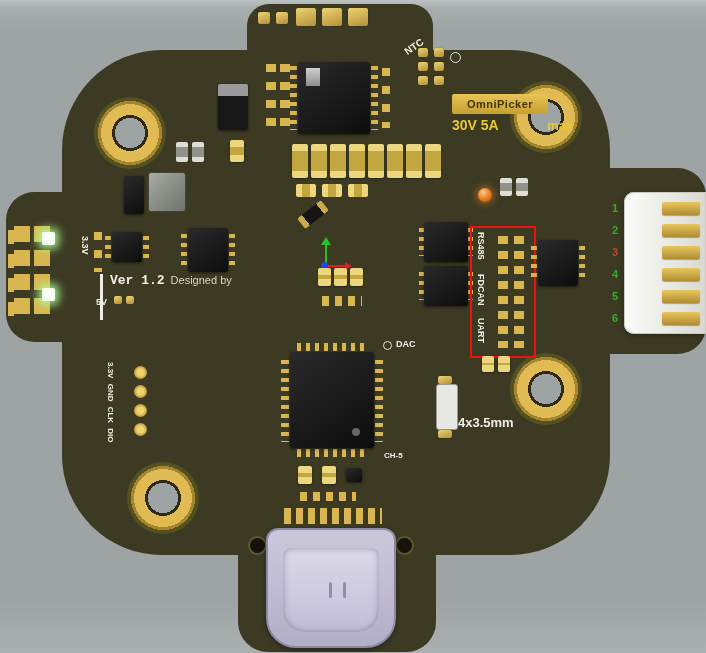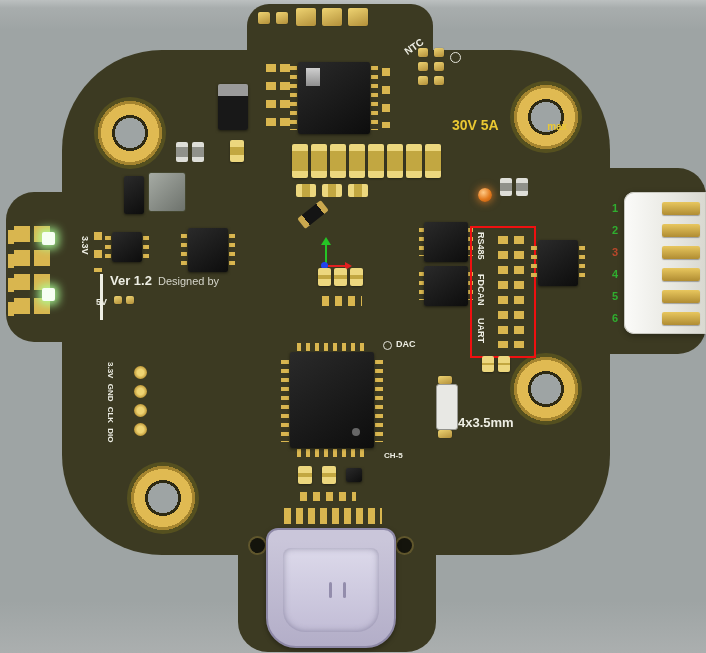--- a/index.html
+++ b/index.html
@@ -74,23 +74,26 @@
 
   <div class="a sk" style="left:404px;top:42px;font-size:10px;transform:rotate(-35deg);">NTC</div>
   <div class="a pad" style="left:418px;top:48px;width:10px;height:9px;"></div>
   <div class="a pad" style="left:434px;top:48px;width:10px;height:9px;"></div>
   <div class="a pad" style="left:418px;top:62px;width:10px;height:9px;"></div>
   <div class="a pad" style="left:434px;top:62px;width:10px;height:9px;"></div>
   <div class="a pad" style="left:418px;top:76px;width:10px;height:9px;"></div>
   <div class="a pad" style="left:434px;top:76px;width:10px;height:9px;"></div>
   <div class="a ring" style="left:450px;top:52px;width:9px;height:9px;"></div>
 
+  <div class="a badge" style="left:452px;top:94px;width:96px;height:20px;">
+    <span>OmniPicker</span>
+  </div>
   <div class="a" style="left:452px;top:116px;color:#eac832;white-space:nowrap;">
     <span style="font-weight:bold;font-size:14px;">30V 5A</span>
-    <span style="font-weight:bold;font-size:10px;padding-left:44px;">max</span>
+    <span style="font-weight:bold;font-size:13px;padding-left:44px;">max</span>
   </div>
 
   <div class="a capv" style="left:292px;top:144px;width:16px;height:34px;"></div>
   <div class="a capv" style="left:311px;top:144px;width:16px;height:34px;"></div>
   <div class="a capv" style="left:330px;top:144px;width:16px;height:34px;"></div>
   <div class="a capv" style="left:349px;top:144px;width:16px;height:34px;"></div>
   <div class="a capv" style="left:368px;top:144px;width:16px;height:34px;"></div>
   <div class="a capv" style="left:387px;top:144px;width:16px;height:34px;"></div>
   <div class="a capv" style="left:406px;top:144px;width:16px;height:34px;"></div>
   <div class="a capv" style="left:425px;top:144px;width:16px;height:34px;"></div>
@@ -119,21 +122,21 @@
   <div class="a pad" style="left:126px;top:296px;width:8px;height:8px;"></div>
 
   <div class="a pstrip-v" style="left:8px;top:230px;width:6px;height:90px;background:repeating-linear-gradient(180deg,#d9b64f 0 14px,rgba(0,0,0,0) 14px 24px);"></div>
   <div class="a" style="left:14px;top:226px;width:16px;height:96px;background:repeating-linear-gradient(180deg,#d9b64f 0 16px,rgba(0,0,0,0) 16px 24px);"></div>
   <div class="a" style="left:34px;top:226px;width:16px;height:96px;background:repeating-linear-gradient(180deg,#d9b64f 0 16px,rgba(0,0,0,0) 16px 24px);"></div>
   <div class="a led" style="left:42px;top:232px;width:13px;height:13px;"></div>
   <div class="a led" style="left:42px;top:288px;width:13px;height:13px;"></div>
 
   <div class="a" style="left:100px;top:274px;width:3px;height:46px;background:#eeeee4;"></div>
   <div class="a" style="left:110px;top:274px;display:flex;gap:6px;align-items:baseline;white-space:nowrap;">
-    <span class="sk" style="font-size:13px;">Ver 1.2</span>
+    <span class="sk" style="font-size:13px;font-family:Liberation Mono, monospace;">Ver 1.2</span>
     <span style="font-size:11px;color:#d5d5ca;">Designed by</span>
   </div>
 
   <div class="a tri-up" style="left:321px;top:237px;"></div>
   <div class="a" style="left:325px;top:245px;width:2px;height:20px;background:#25c425;"></div>
   <div class="a" style="left:328px;top:265px;width:17px;height:2px;background:#e02020;"></div>
   <div class="a tri-right" style="left:345px;top:262px;"></div>
   <div class="a" style="left:321px;top:262px;width:7px;height:7px;background:#2244ee;border-radius:50%;"></div>
   <div class="a" style="left:298px;top:208px;width:30px;height:13px;background:linear-gradient(90deg,#caa84e 0 6px,#141414 6px 24px,#caa84e 24px);transform:rotate(-38deg);border-radius:2px;"></div>
 

